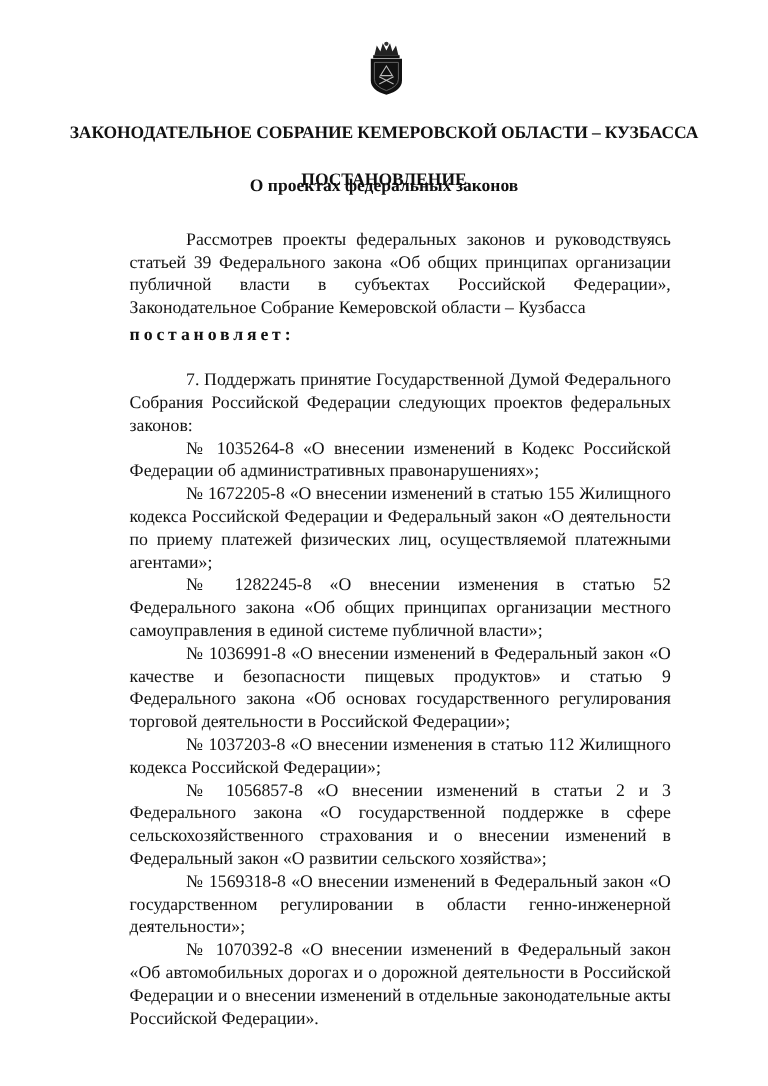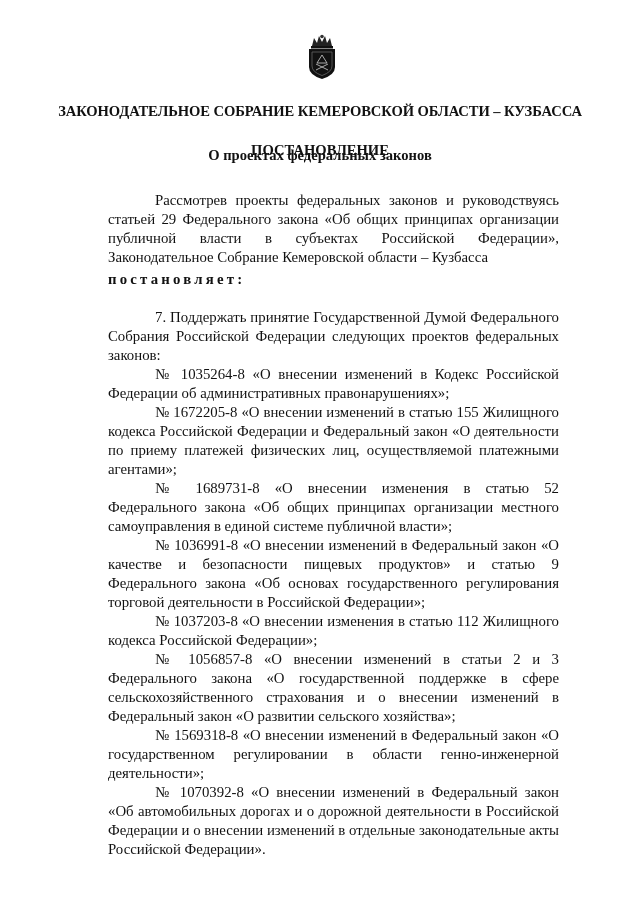--- a/index.html
+++ b/index.html
@@ -33,26 +33,26 @@
     <path d="M18 21 L23 29 L13 29 Z" fill="none" stroke="#bbb" stroke-width="0.9"></path>
     <path d="M12 36 L24 30 M24 36 L12 30" stroke="#bbb" stroke-width="0.9"></path>
   </svg>
 </div>
 
 <div class="org">ЗАКОНОДАТЕЛЬНОЕ СОБРАНИЕ КЕМЕРОВСКОЙ ОБЛАСТИ – КУЗБАССА</div>
 <div class="title">ПОСТАНОВЛЕНИЕ</div>
 <div class="subtitle">О проектах федеральных законов</div>
 
 <div class="body">
-  <p>Рассмотрев проекты федеральных законов и руководствуясь статьей 29 Федерального закона «Об общих принципах организации публичной власти в субъектах Российской Федерации», Законодательное Собрание Кемеровской области – Кузбасса</p>
+  <p>Рассмотрев проекты федеральных законов и руководствуясь статьей 39 Федерального закона «Об общих принципах организации публичной власти в субъектах Российской Федерации», Законодательное Собрание Кемеровской области – Кузбасса</p>
   <p class="decree">постановляет:</p>
 
   <p>7. Поддержать принятие Государственной Думой Федерального Собрания Российской Федерации следующих проектов федеральных законов:</p>
   <p>№ 1035264-8 «О внесении изменений в Кодекс Российской Федерации об административных правонарушениях»;</p>
   <p>№ 1672205-8 «О внесении изменений в статью 155 Жилищного кодекса Российской Федерации и Федеральный закон «О деятельности по приему платежей физических лиц, осуществляемой платежными агентами»;</p>
-  <p>№ 1689731-8 «О внесении изменения в статью 52 Федерального закона «Об общих принципах организации местного самоуправления в единой системе публичной власти»;</p>
+  <p>№ 1282245-8 «О внесении изменения в статью 52 Федерального закона «Об общих принципах организации местного самоуправления в единой системе публичной власти»;</p>
   <p>№ 1036991-8 «О внесении изменений в Федеральный закон «О качестве и безопасности пищевых продуктов» и статью 9 Федерального закона «Об основах государственного регулирования торговой деятельности в Российской Федерации»;</p>
   <p>№ 1037203-8 «О внесении изменения в статью 112 Жилищного кодекса Российской Федерации»;</p>
   <p>№ 1056857-8 «О внесении изменений в статьи 2 и 3 Федерального закона «О государственной поддержке в сфере сельскохозяйственного страхования и о внесении изменений в Федеральный закон «О развитии сельского хозяйства»;</p>
   <p>№ 1569318-8 «О внесении изменений в Федеральный закон «О государственном регулировании в области генно-инженерной деятельности»;</p>
   <p>№ 1070392-8 «О внесении изменений в Федеральный закон «Об автомобильных дорогах и о дорожной деятельности в Российской Федерации и о внесении изменений в отдельные законодательные акты Российской Федерации».</p>
 
 </div>
 
 </body></html>

